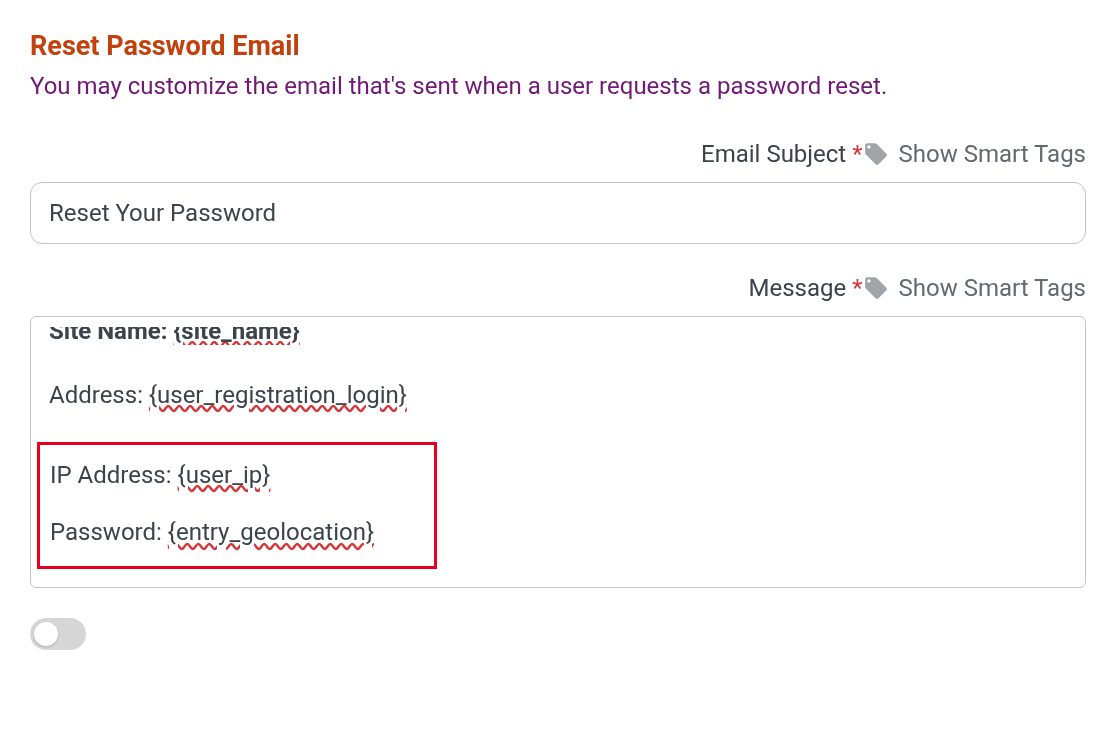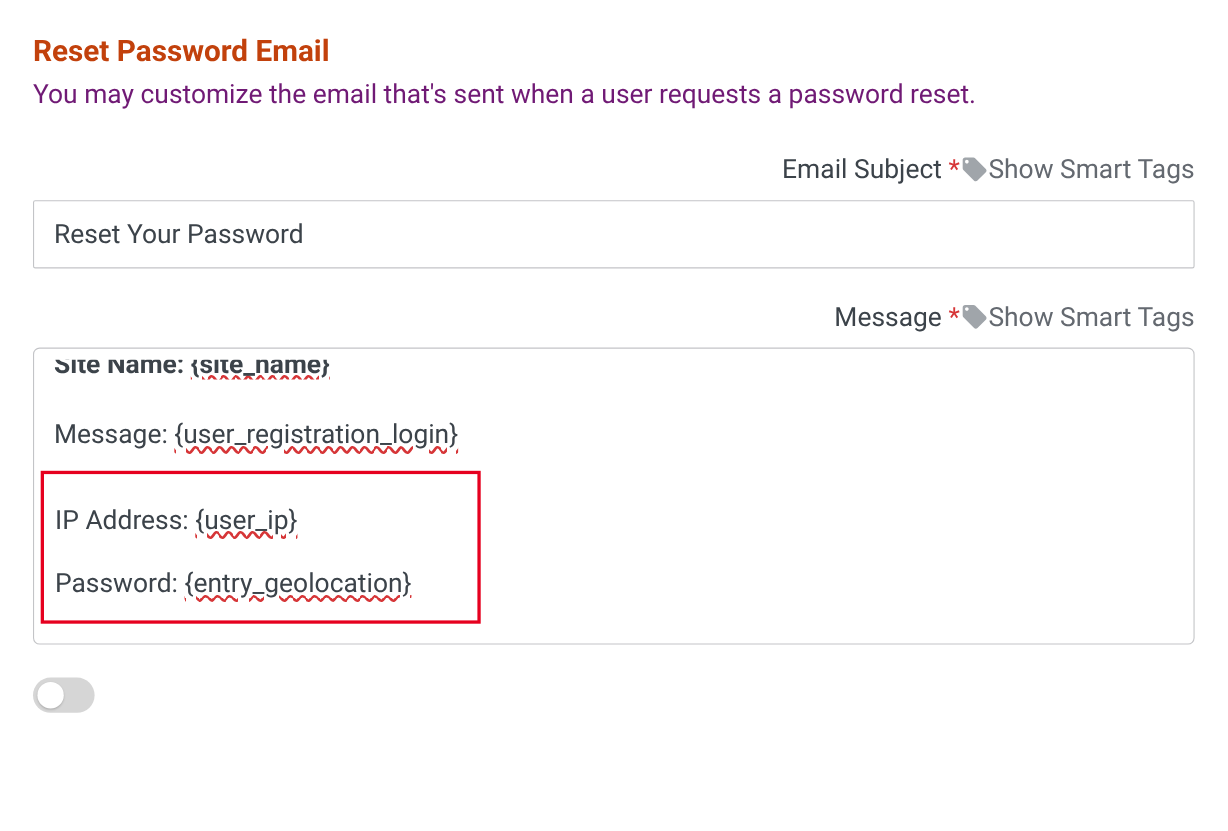--- a/index.html
+++ b/index.html
@@ -39,34 +39,35 @@
       font-size: 24px;
       color: #3c434a;
       font-weight: 400;
     }
     .required {
       color: #d63638;
     }
     .smart-tags-link {
       display: inline-flex;
       align-items: center;
+      gap: 10px;
       color: #646970;
       font-size: 24px;
       cursor: pointer;
       text-decoration: none;
     }
     .tag-icon {
       display: inline-flex;
     }
     .text-input {
       width: 100%;
       padding: 16px 18px;
       font-size: 24px;
       border: 1px solid #c3c4c7;
-      border-radius: 2px;
+      border-radius: 12px;
       color: #3c434a;
       background: #fff;
       font-family: inherit;
     }
     .message-box {
       width: 100%;
       border: 1px solid #c3c4c7;
       border-radius: 6px;
       padding: 10px 18px 18px 18px;
       font-size: 24px;
@@ -86,25 +87,25 @@
       font-weight: bold;
     }
     .smart-tag {
       text-decoration: underline;
       text-decoration-style: wavy;
       text-decoration-color: #d63638;
       text-underline-offset: 2px;
     }
     .highlight-box {
       border: 3px solid #e6001f;
-      padding: 14px 10px 4px 10px;
+      padding: 2px 10px 4px 10px;
       margin-left: -12px;
       width: fit-content;
       min-width: 400px;
-      margin-top: 3px;
+      margin-top: 17px;
     }
     .toggle-row {
       display: flex;
       align-items: center;
       gap: 20px;
       margin-top: 30px;
     }
     .toggle-switch {
       position: relative;
       width: 56px;
@@ -168,21 +169,21 @@
       <span>Show Smart Tags</span>
     </a>
   </div>
   <div class="message-box">
     <div class="message-line-cut">
       <div class="message-line-cut-inner">
         <span>Site Name: </span><span class="smart-tag">{site_name}</span>
       </div>
     </div>
     <div>
-      <span>Message: </span><span class="smart-tag">{user_registration_login}</span>
+      <span>Address: </span><span class="smart-tag">{user_registration_login}</span>
     </div>
     <div class="highlight-box">
       <div>
         <span>IP Address: </span><span class="smart-tag">{user_ip}</span>
       </div>
       <div>
         <span>Password: </span><span class="smart-tag">{entry_geolocation}</span>
       </div>
     </div>
   </div>

